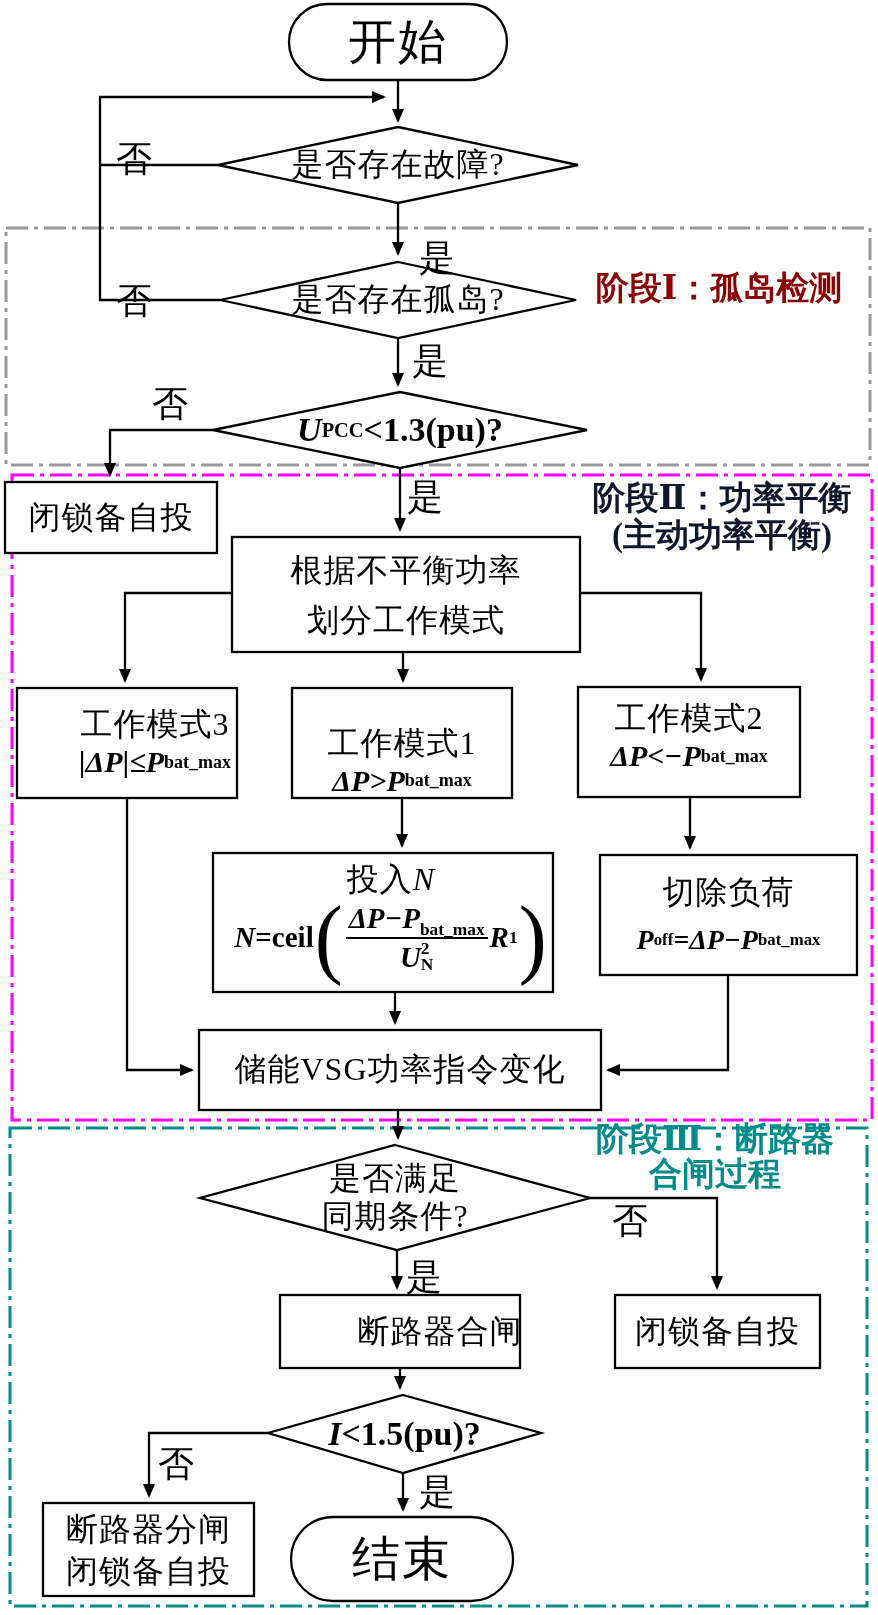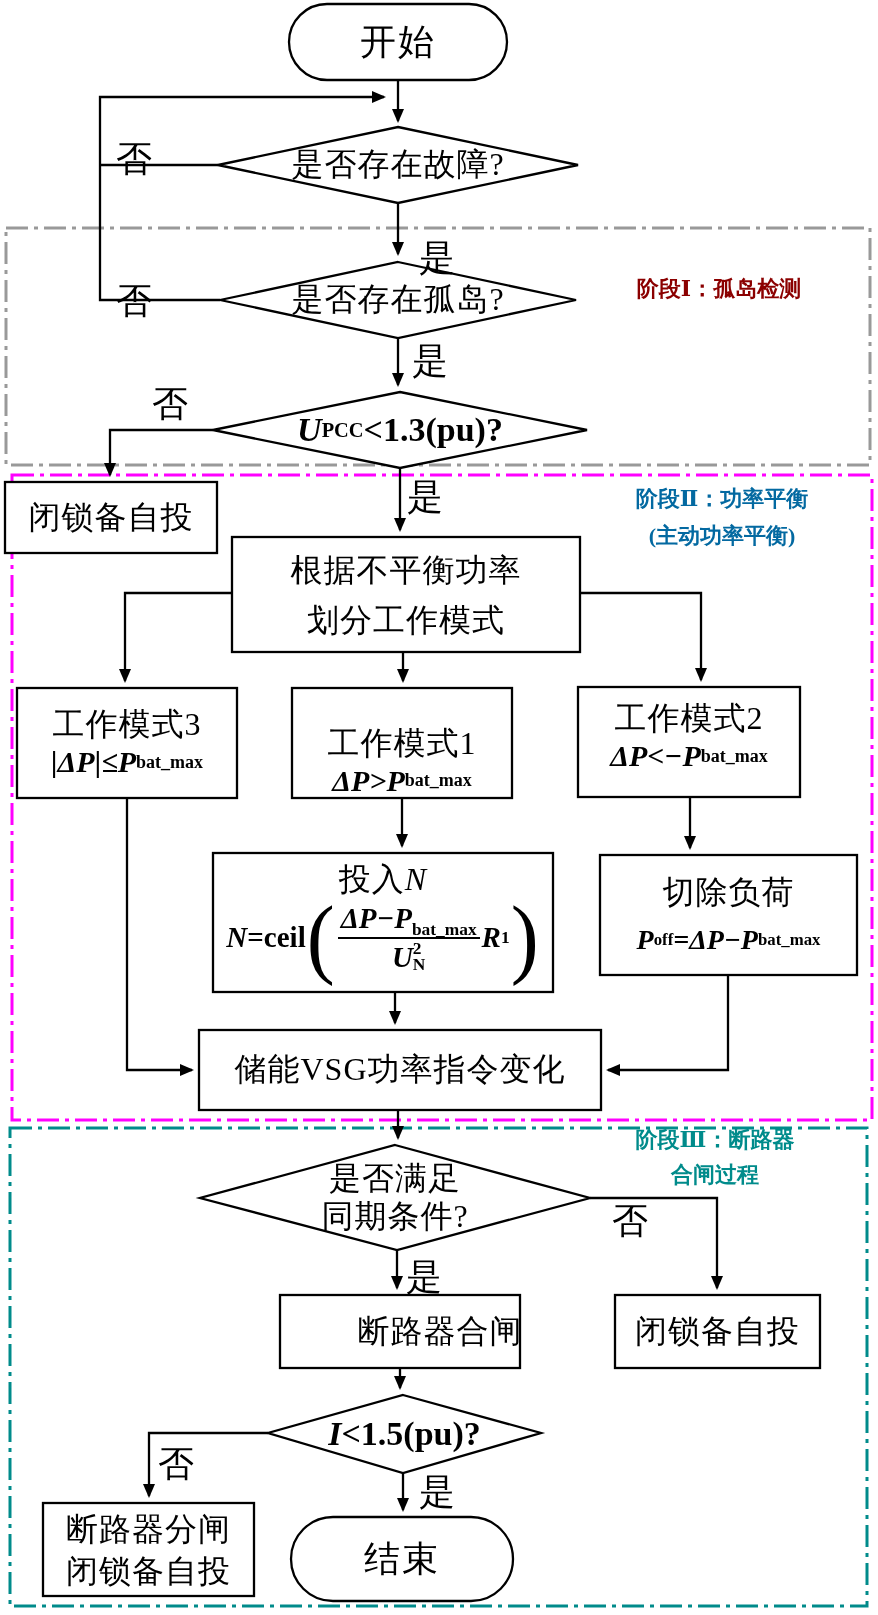--- a/index.html
+++ b/index.html
@@ -3,28 +3,28 @@
 <meta charset="utf-8">
 <style>
   html,body{margin:0;padding:0;background:#fff;}
   .page{position:relative;width:878px;height:1615px;background:#ffffff;overflow:hidden;
         font-family:"Liberation Serif","DejaVu Serif",serif;}
   svg.layer{position:absolute;left:0;top:0;}
   .lbl{position:absolute;display:flex;flex-direction:column;align-items:center;justify-content:center;
        text-align:center;color:#000;line-height:1.18;}
   .row{display:flex;flex-direction:row;align-items:center;justify-content:center;}
   .cjk{font-size:32px;letter-spacing:1px;}
-  .big{font-size:36px;letter-spacing:2px;}
+  .big{font-size:48px;letter-spacing:2px;}
   .edge{font-size:36px;}
   .math{font-size:30px;font-weight:bold;white-space:nowrap;}
   .mi{font-style:italic;}
   .lbl sub{font-size:0.60em;font-weight:bold;line-height:0;}
-  .stage{font-weight:bold;font-size:22px;line-height:37px;white-space:nowrap;}
+  .stage{font-weight:bold;font-size:33px;line-height:37px;white-space:nowrap;}
   .c1{color:#8B0000;}
-  .c2{color:#0369a1;}
+  .c2{color:#0f172a;}
   .c3{color:#008B8B;}
   .frac{display:inline-flex;flex-direction:column;align-items:center;vertical-align:middle;margin:0 2px;}
   .frac .num{border-bottom:2.5px solid #000;padding:0 3px 2px 3px;}
   .frac .den{padding-top:1px;}
   .stack{display:inline-flex;flex-direction:column;align-items:flex-start;line-height:0.9;font-size:0.60em;}
   .bigp{font-size:84px;font-weight:normal;line-height:0.8;display:inline-block;transform:scaleY(1.05);margin:0 1px;}
   .t1{margin-top:8px;}
 </style>
 </head>
 <body>
@@ -110,21 +110,21 @@
 
   <div class="lbl cjk" style="left:5px;top:482px;width:212px;height:71px;">
     <span>闭锁备自投</span>
   </div>
 
   <div class="lbl cjk" style="left:232px;top:537px;width:348px;height:115px;line-height:50px;">
     <span>根据不平衡功率</span>
     <span>划分工作模式</span>
   </div>
 
-  <div class="lbl" style="left:17px;top:688px;width:220px;height:110px;">
+  <div class="lbl" style="left:17px;top:688px;width:220px;height:110px;padding-left:28px;">
     <span class="cjk">工作模式3</span>
     <span class="math row">
         <span class="mi">|ΔP|≤P</span>
         <sub>bat_max</sub>
       </span>
   </div>
 
   <div class="lbl" style="left:292px;top:688px;width:220px;height:110px;justify-content:flex-end;">
     <span class="cjk">工作模式1</span>
     <span class="math row">
@@ -134,21 +134,21 @@
   </div>
 
   <div class="lbl" style="left:578px;top:687px;width:222px;height:100px;">
     <span class="cjk">工作模式2</span>
     <span class="math row">
         <span class="mi">ΔP&lt;−P</span>
         <sub>bat_max</sub>
       </span>
   </div>
 
-  <div class="lbl" style="left:213px;top:853px;width:340px;height:139px;justify-content:flex-start;">
+  <div class="lbl" style="left:221px;top:853px;width:340px;height:139px;justify-content:flex-start;">
     <span class="cjk t1 row">
         <span>投入</span>
         <span class="mi">N</span>
       </span>
     <span class="math row" style="font-size:29px;margin-top:2px;">
         <span class="mi">N</span>
         <span>=ceil</span>
         <span class="bigp">(</span>
         <span class="frac">
           <span class="num"><span class="mi">ΔP−P</span><sub>bat_max</sub></span>

